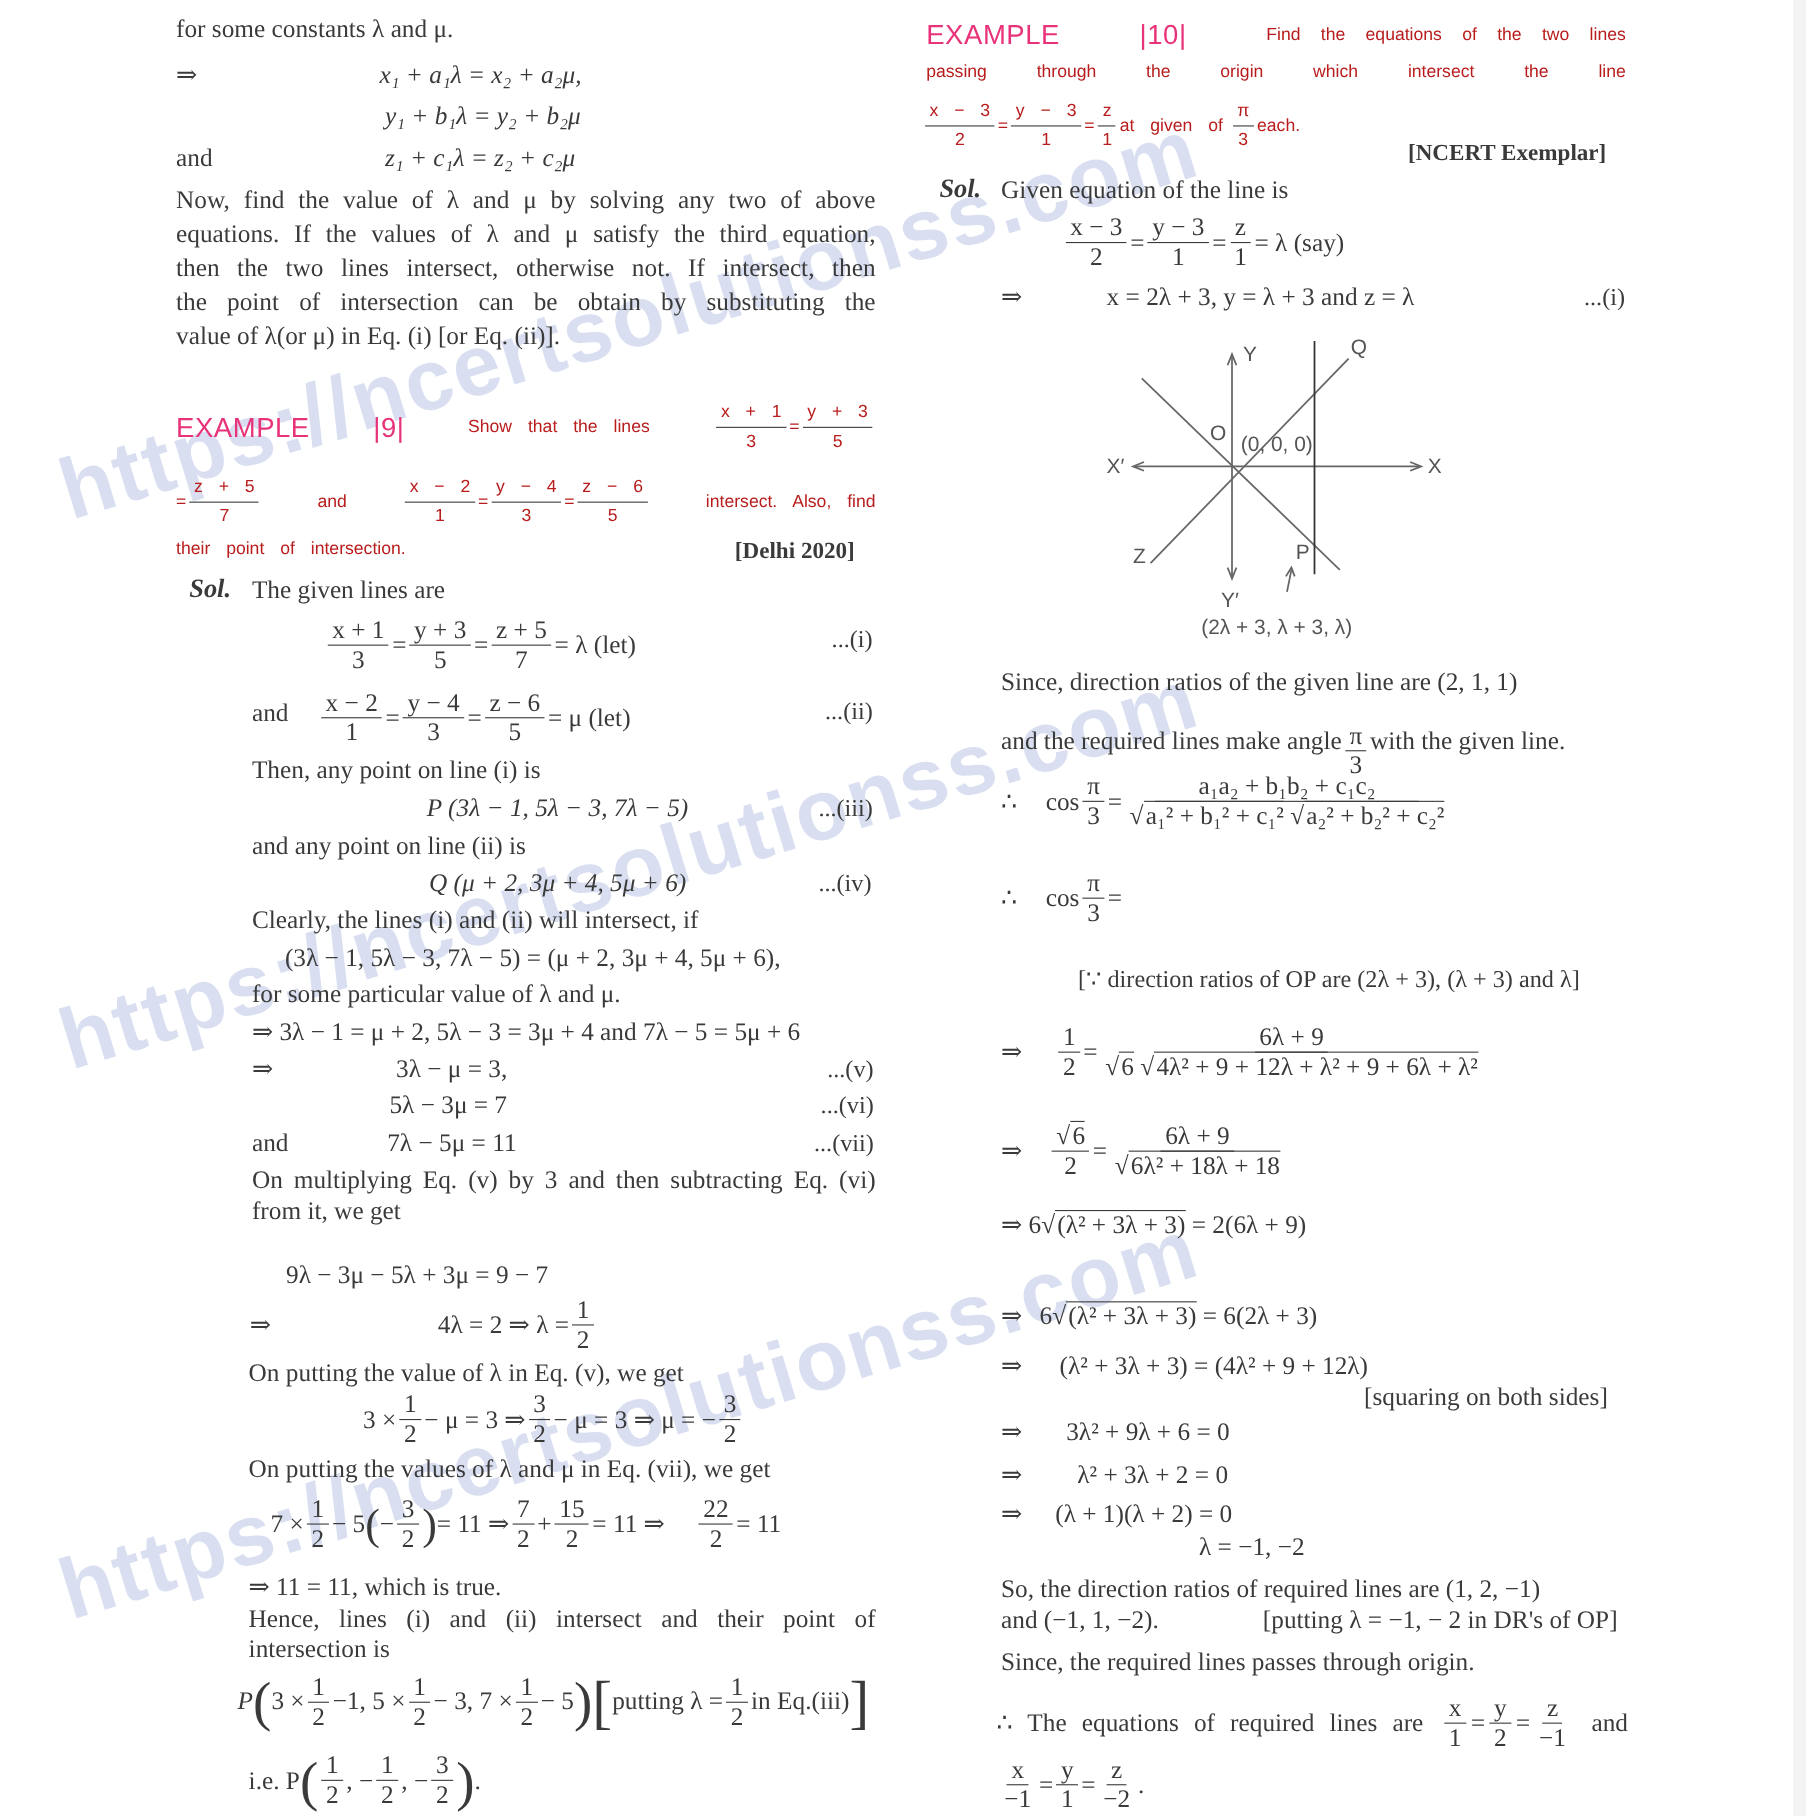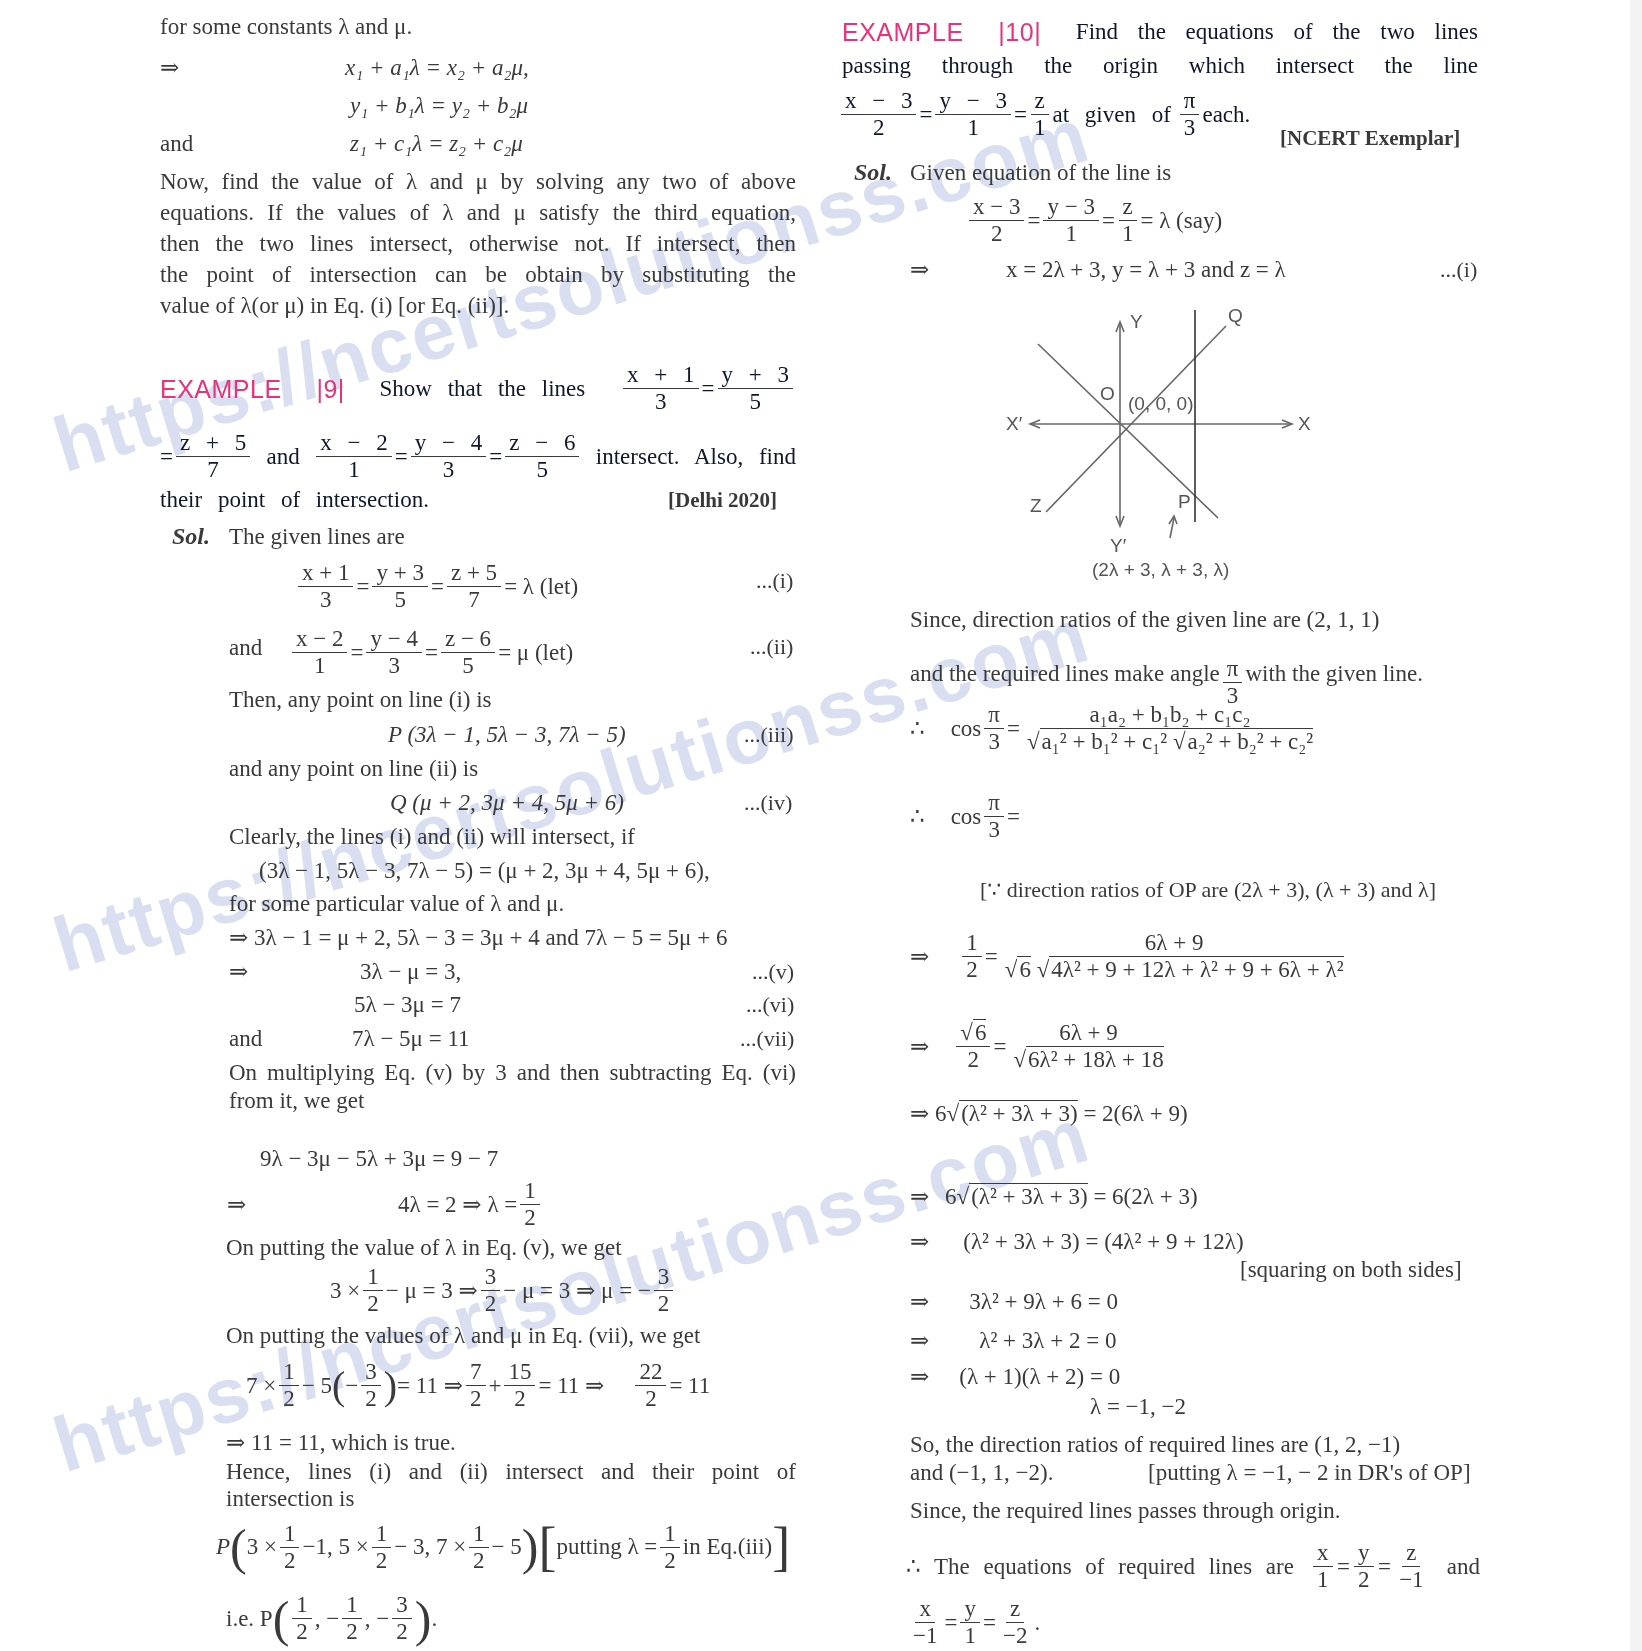--- a/index.html
+++ b/index.html
@@ -4,21 +4,21 @@
 <style>
   html,body{margin:0;padding:0;background:#ffffff;}
   body{width:1642px;height:1651px;position:relative;overflow:hidden;
        font-family:"Liberation Serif","DejaVu Serif",serif;color:#3a3a3a;}
   .page{position:absolute;left:0;top:0;width:1642px;height:1651px;}
   .edge{position:absolute;right:0;top:0;width:12px;height:1651px;background:#f3f3f3;}
   .ln{position:absolute;white-space:nowrap;font-size:23px;line-height:28px;}
   .just{white-space:normal;text-align:justify;text-align-last:justify;}
   .math{font-style:italic;}
   .ex{color:#e8337a;font-family:"Liberation Sans","DejaVu Sans",sans-serif;font-size:25px;letter-spacing:0.5px;}
-  .exq{font-family:Liberation Serif, serif;font-size:23px;color:#0f172a;word-spacing:10px;}
+  .exq{font-family:Liberation Sans, sans-serif;font-size:16px;color:#b91c1c;word-spacing:10px;}
   .bold{font-weight:bold;}
   .sol{font-style:italic;font-weight:bold;font-size:24px;}
   .ref{position:absolute;font-size:22px;}
   .frac{display:inline-flex;flex-direction:column;align-items:center;vertical-align:middle;margin:0 3px;font-style:normal;line-height:26px;}
   .frac .n{border-bottom:1.5px solid #3a3a3a;padding:0 4px;}
   .frac .d{padding:0 4px;}
   .sqrt{border-top:1.5px solid #3a3a3a;padding-left:2px;}
   .wm{position:absolute;font-family:"Liberation Sans","DejaVu Sans",sans-serif;font-weight:bold;
       font-size:78px;color:rgba(120,140,200,0.28);transform:rotate(-17deg);transform-origin:left bottom;white-space:nowrap;letter-spacing:2px;}
   svg text{font-family:"Liberation Sans","DejaVu Sans",sans-serif;font-size:19px;fill:#555;}

